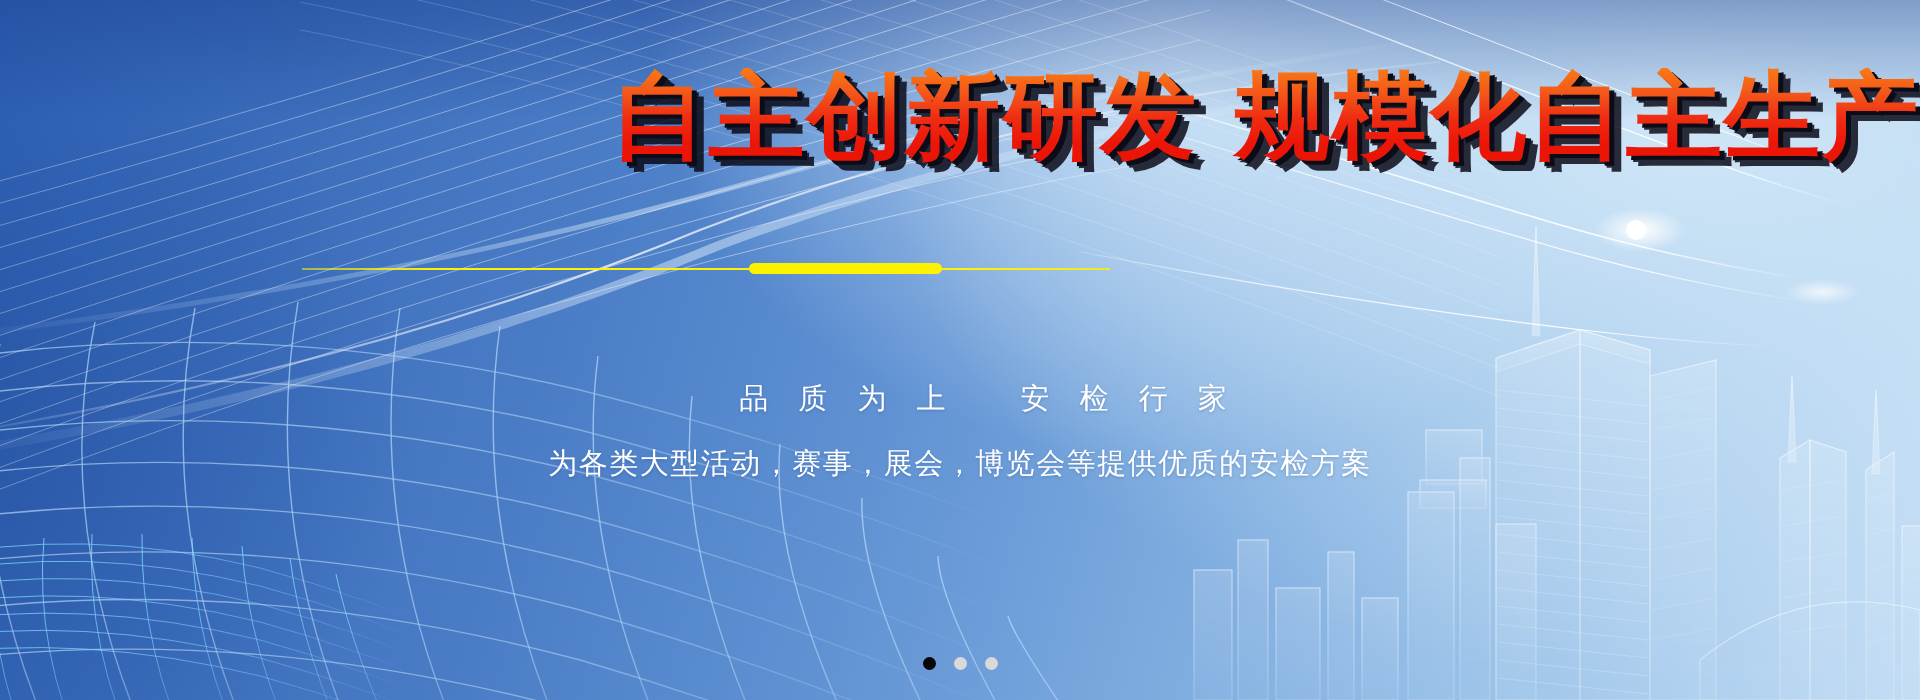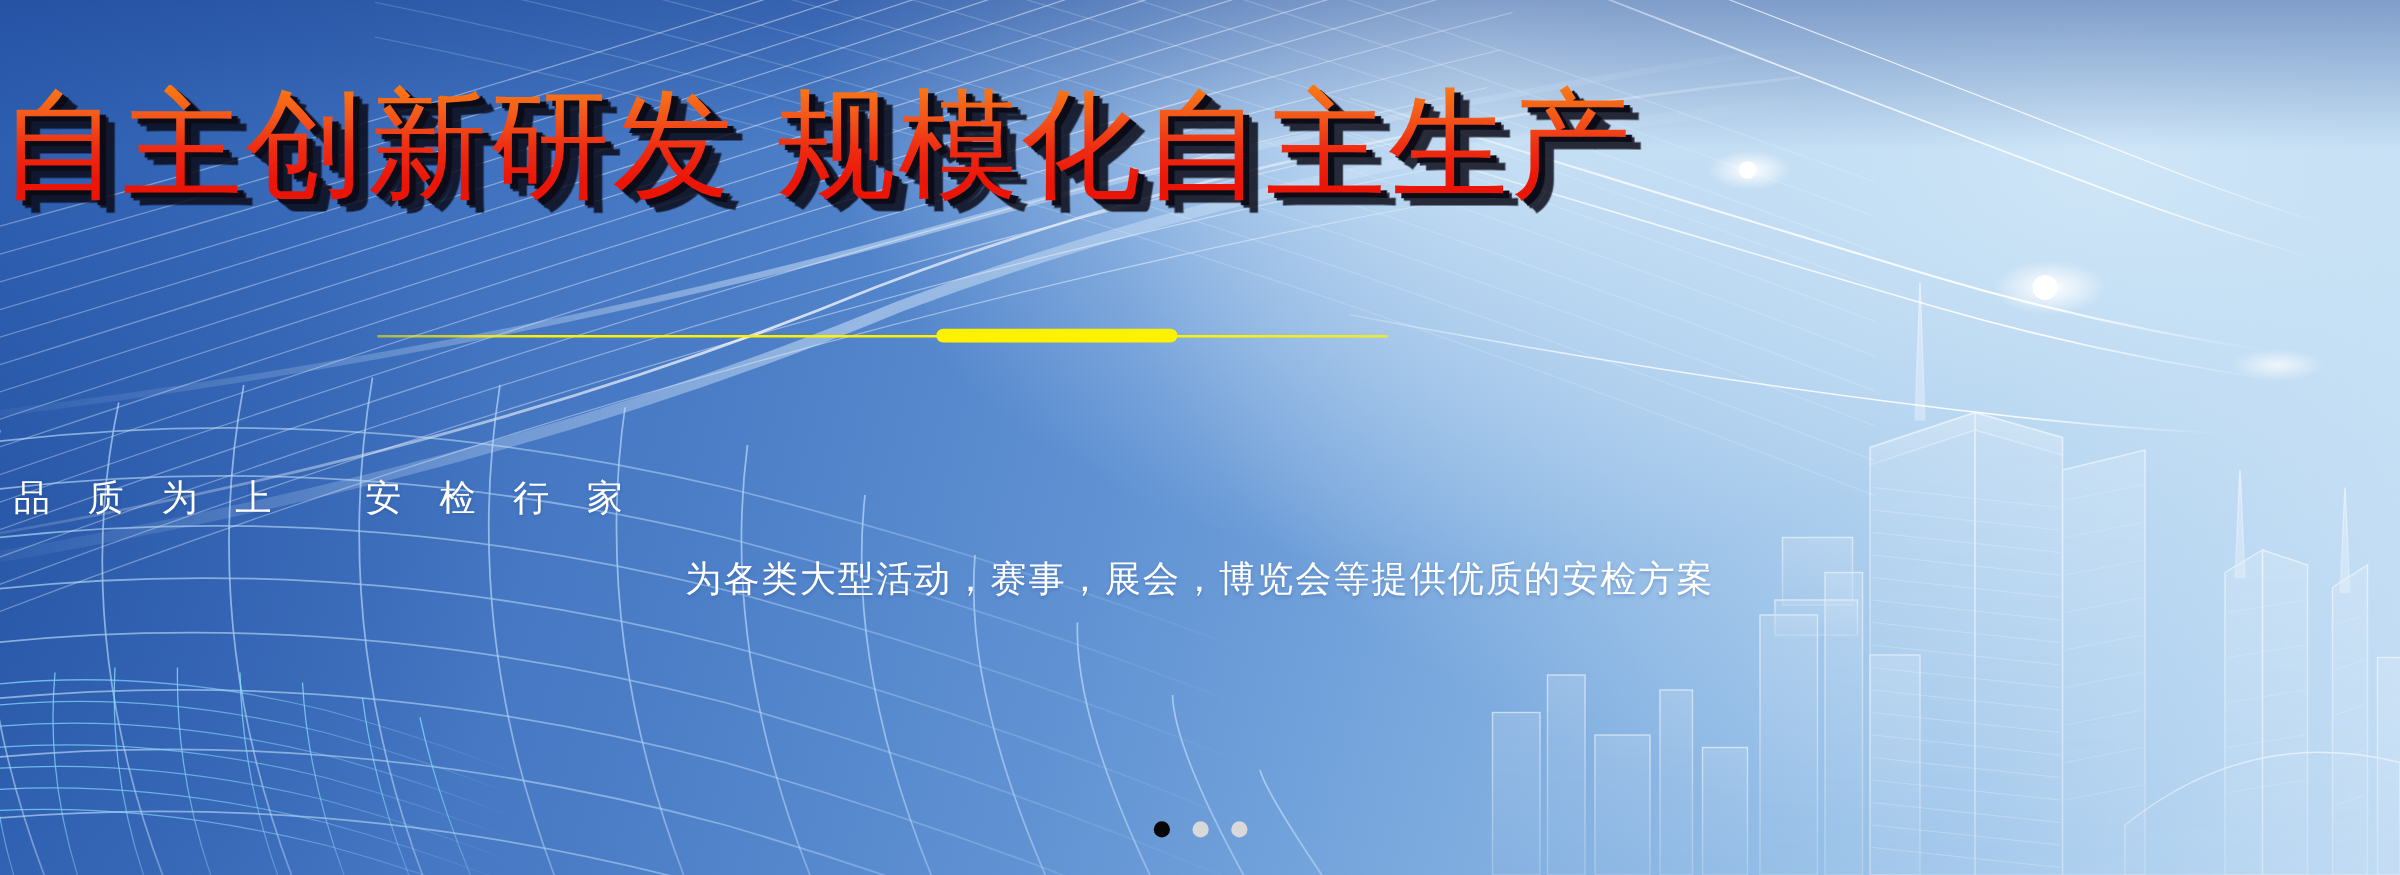--- a/index.html
+++ b/index.html
@@ -101,24 +101,24 @@
     inset: 0;
     display: flex;
     flex-direction: column;
     align-items: center;
   }
 
   .headline {
     position: absolute;
     top: 68px;
     left: 0; right: 0;
-    text-align: left;
+    text-align: right;
     font-size: 96px;
     line-height: 1;
-    font-weight: 400;
+    font-weight: 700;
     letter-spacing: 2px;
     white-space: nowrap;
     color: #ef2b10;
     background: linear-gradient(180deg, #f97a14 0%, #f4571a 26%, #ef2d12 52%, #ec1608 78%, #ea1405 100%);
     -webkit-background-clip: text;
     background-clip: text;
     -webkit-text-fill-color: transparent;
     filter:
       drop-shadow(5px 4px 0px #0c0c18)
       drop-shadow(7px 6px 0px rgba(10,10,24,0.85));
@@ -145,28 +145,29 @@
     width: 193px;
     height: 11px;
     border-radius: 6px;
     background: #fff200;
   }
 
   .tagline {
     position: absolute;
     top: 379px;
     left: 0; right: 0;
-    text-align: left;
+    text-align: center;
     color: #ffffff;
     font-size: 29px;
     font-weight: 500;
     letter-spacing: 11px;
     text-indent: 11px;
     white-space: nowrap;
     text-shadow: 0 1px 3px rgba(20,50,110,0.28);
+    padding-left: 46px;
   }
   .tagline .gap {
     display: inline-block;
     width: 26px;
   }
 
   .subline {
     position: absolute;
     top: 444px;
     left: 0; right: 0;

